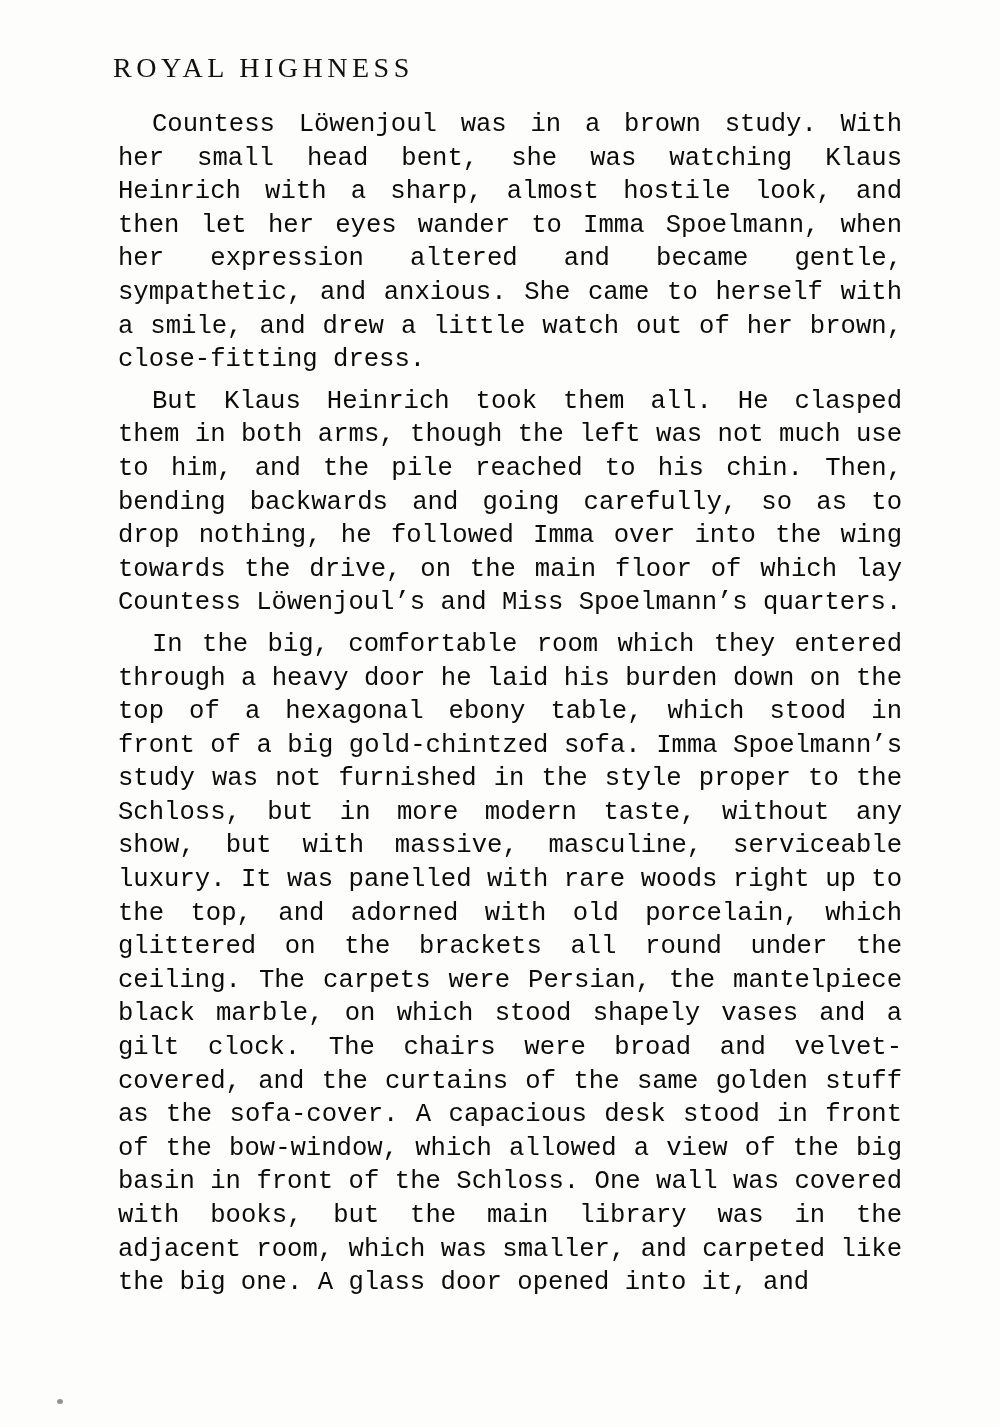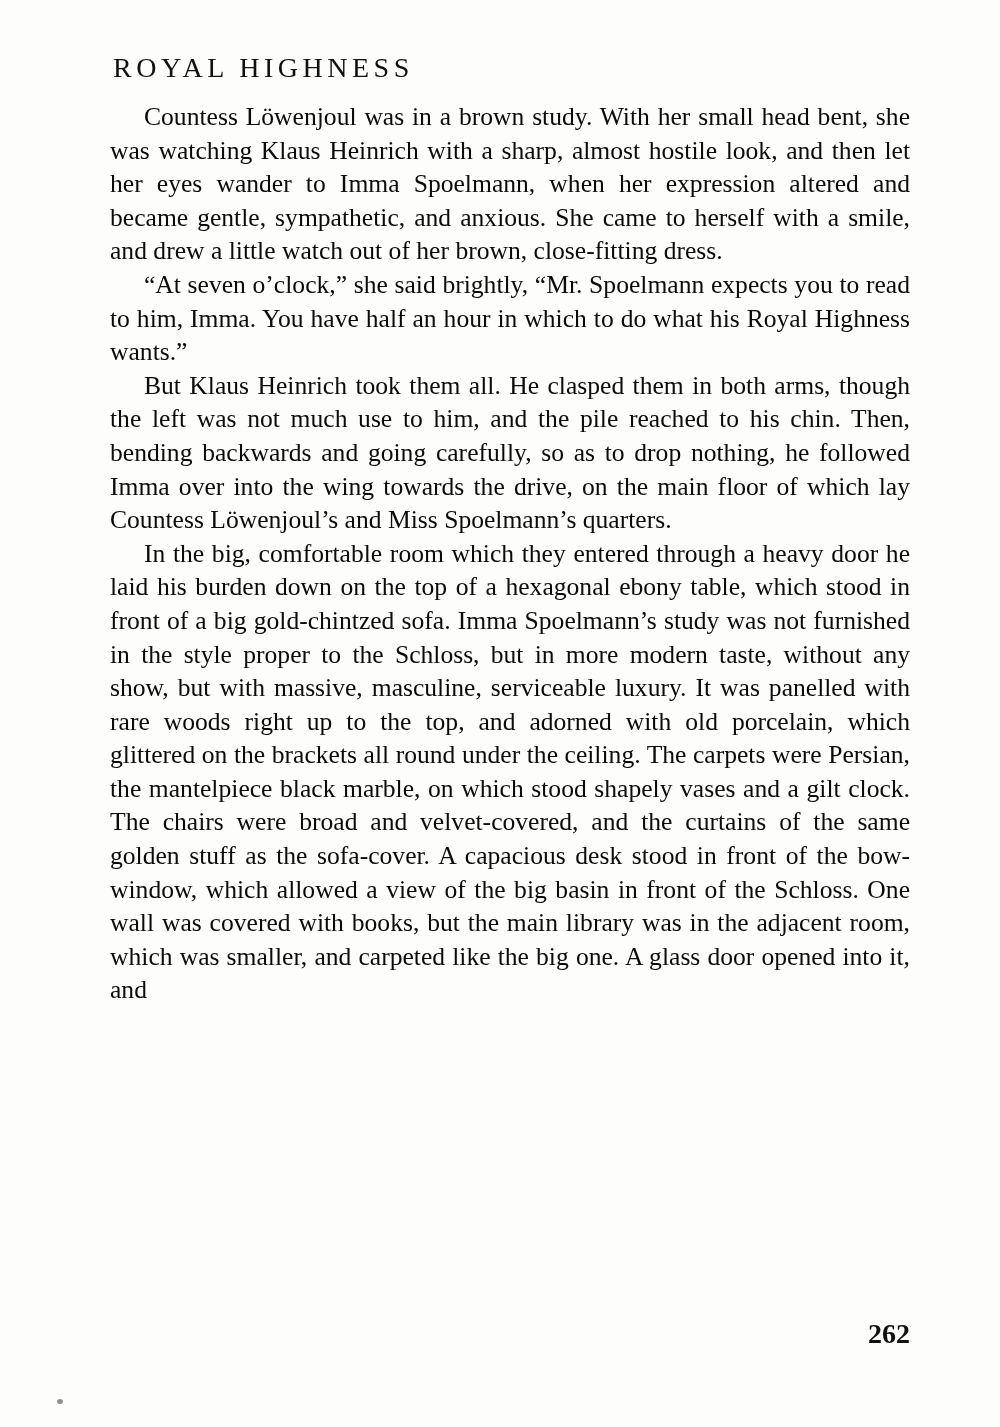--- a/index.html
+++ b/index.html
@@ -37,22 +37,23 @@
     top: 100px;
     left: 110px;
     width: 800px;
     font-size: 25.6px;
     line-height: 33.6px;
     text-align: justify;
     text-justify: inter-word;
     color: #0b0b0b;
   }
   .body-text p {
-    margin: 0;
+    margin: 8px;
     text-indent: 34px;
+    font-family: Liberation Mono, monospace;
   }
   .page-number {
     position: absolute;
     top: 1318px;
     left: 0;
     width: 910px;
     text-align: right;
     font-size: 28px;
     font-weight: bold;
     color: #111;
@@ -70,22 +71,20 @@
 </style>
 </head>
 <body>
 
 <div class="page">
 
   <div class="running-head">ROYAL HIGHNESS</div>
 
   <div class="body-text">
     <p>Countess Löwenjoul was in a brown study.  With her small head bent, she was watching Klaus Heinrich with a sharp, almost hostile look, and then let her eyes wander to Imma Spoelmann, when her expression altered and became gentle, sympathetic, and anxious.  She came to herself with a smile, and drew a little watch out of her brown, close-fitting dress.</p>
-    <p>“At seven o’clock,” she said brightly, “Mr. Spoelmann expects you to read to him, Imma.  You have half an hour in which to do what his Royal Highness wants.”</p>
     <p>But Klaus Heinrich took them all.  He clasped them in both arms, though the left was not much use to him, and the pile reached to his chin.  Then, bending backwards and going carefully, so as to drop nothing, he followed Imma over into the wing towards the drive, on the main floor of which lay Countess Löwenjoul’s and Miss Spoelmann’s quarters.</p>
     <p>In the big, comfortable room which they entered through a heavy door he laid his burden down on the top of a hexagonal ebony table, which stood in front of a big gold-chintzed sofa.  Imma Spoelmann’s study was not furnished in the style proper to the Schloss, but in more modern taste, without any show, but with massive, masculine, serviceable luxury.  It was panelled with rare woods right up to the top, and adorned with old porcelain, which glittered on the brackets all round under the ceiling.  The carpets were Persian, the mantelpiece black marble, on which stood shapely vases and a gilt clock.  The chairs were broad and velvet-covered, and the curtains of the same golden stuff as the sofa-cover.  A capacious desk stood in front of the bow-window, which allowed a view of the big basin in front of the Schloss.  One wall was covered with books, but the main library was in the adjacent room, which was smaller, and carpeted like the big one.  A glass door opened into it, and</p>
   </div>
 
-  <div class="page-number">262</div>
 
   <div class="speck"></div>
 
 </div>
 
 </body></html>

